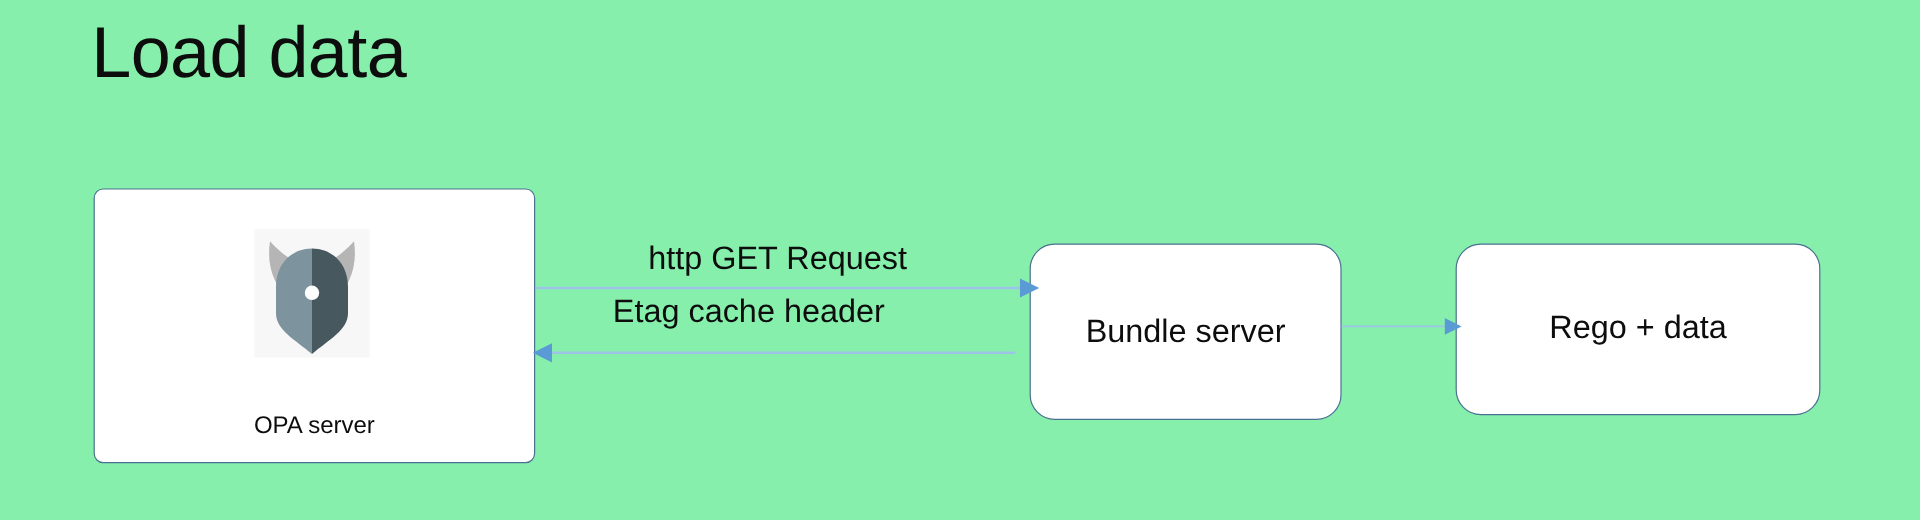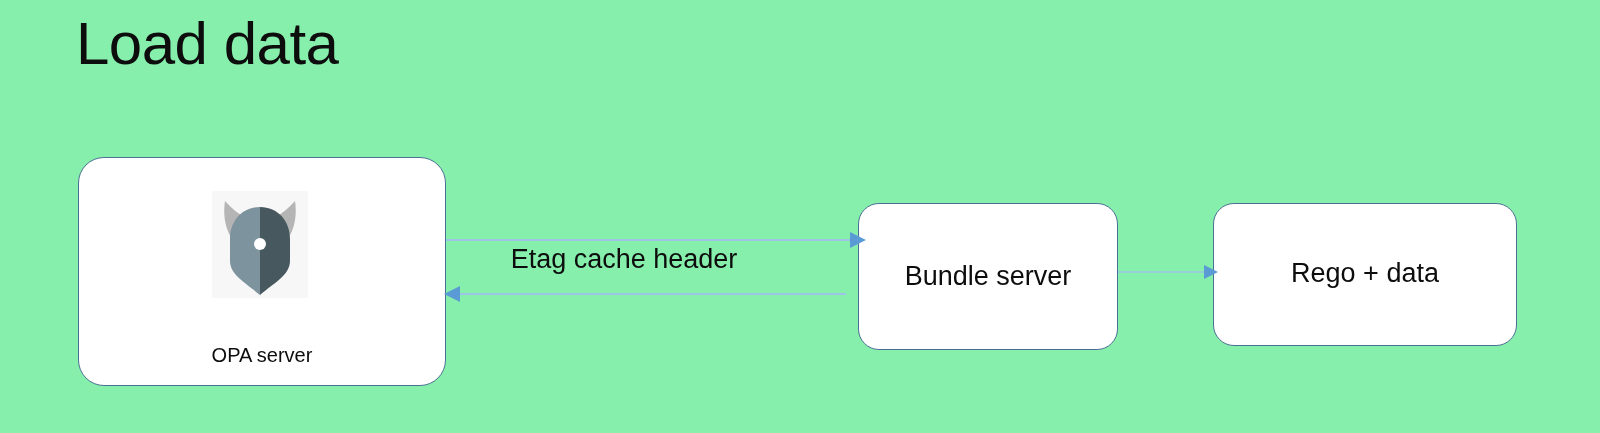--- a/index.html
+++ b/index.html
@@ -51,21 +51,21 @@
     color: #0d0d0d;
     white-space: nowrap;
   }
 
   
   #node-opa {
     left: 78px;
     top: 157px;
     width: 368px;
     height: 229px;
-    border-radius: 26px;
+    border-radius: 8px;
   }
   #node-opa .node-label {
     top: 186px;
     font-size: 20px;
   }
 
   
   #node-bundle {
     left: 858px;
     top: 203px;
@@ -192,17 +192,18 @@
   <svg class="conn-svg" id="conn-response" width="410" height="30" viewBox="0 0 410 30" xmlns="http://www.w3.org/2000/svg">
     <line x1="20" y1="14" x2="406" y2="14" stroke="#9dc3e6" stroke-width="2"></line>
     <polygon points="20,6 4,14 20,22" fill="#5b9bd5"></polygon>
   </svg>
 
   <svg class="conn-svg" id="conn-bundle-rego" width="110" height="30" viewBox="0 0 110 30" xmlns="http://www.w3.org/2000/svg">
     <line x1="6" y1="14" x2="92" y2="14" stroke="#9dc3e6" stroke-width="1.6"></line>
     <polygon points="92,7 106,14 92,21" fill="#5b9bd5"></polygon>
   </svg>
 
+  <div class="edge-label" id="label-http-get">http GET Request</div>
 
   <div class="edge-label" id="label-etag">Etag cache header</div>
 
 
 </div>
 
 </body></html>

